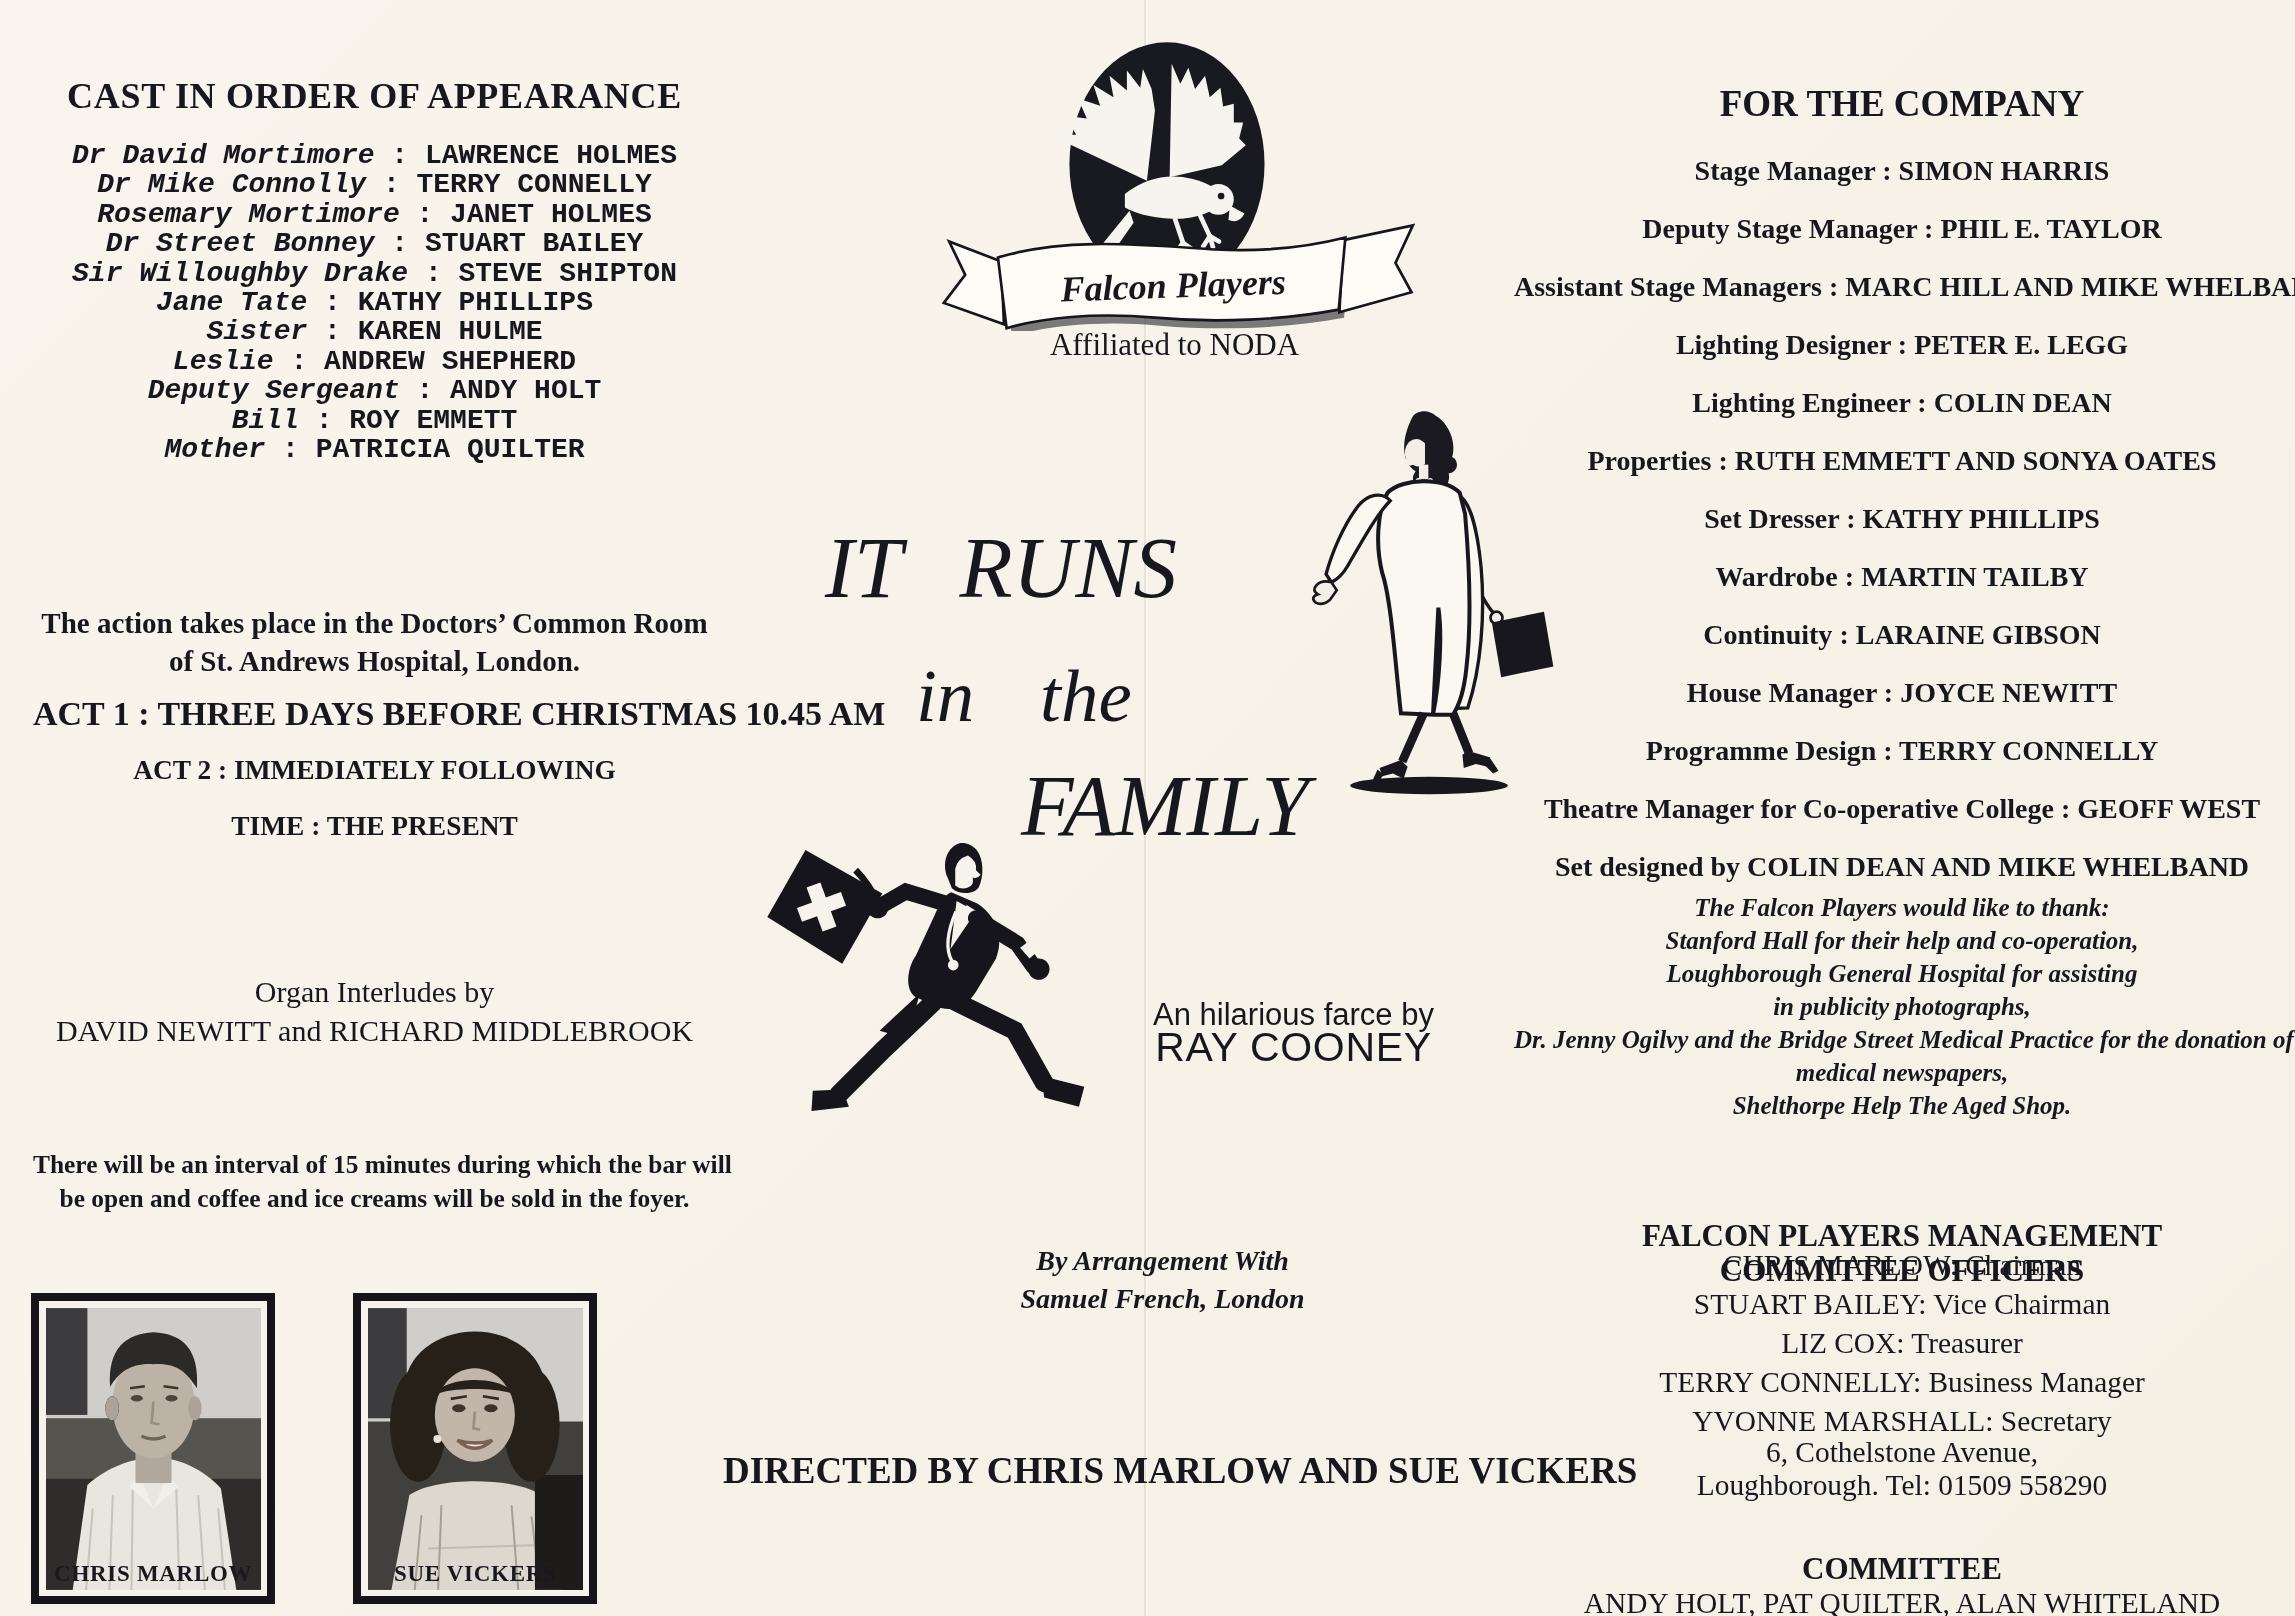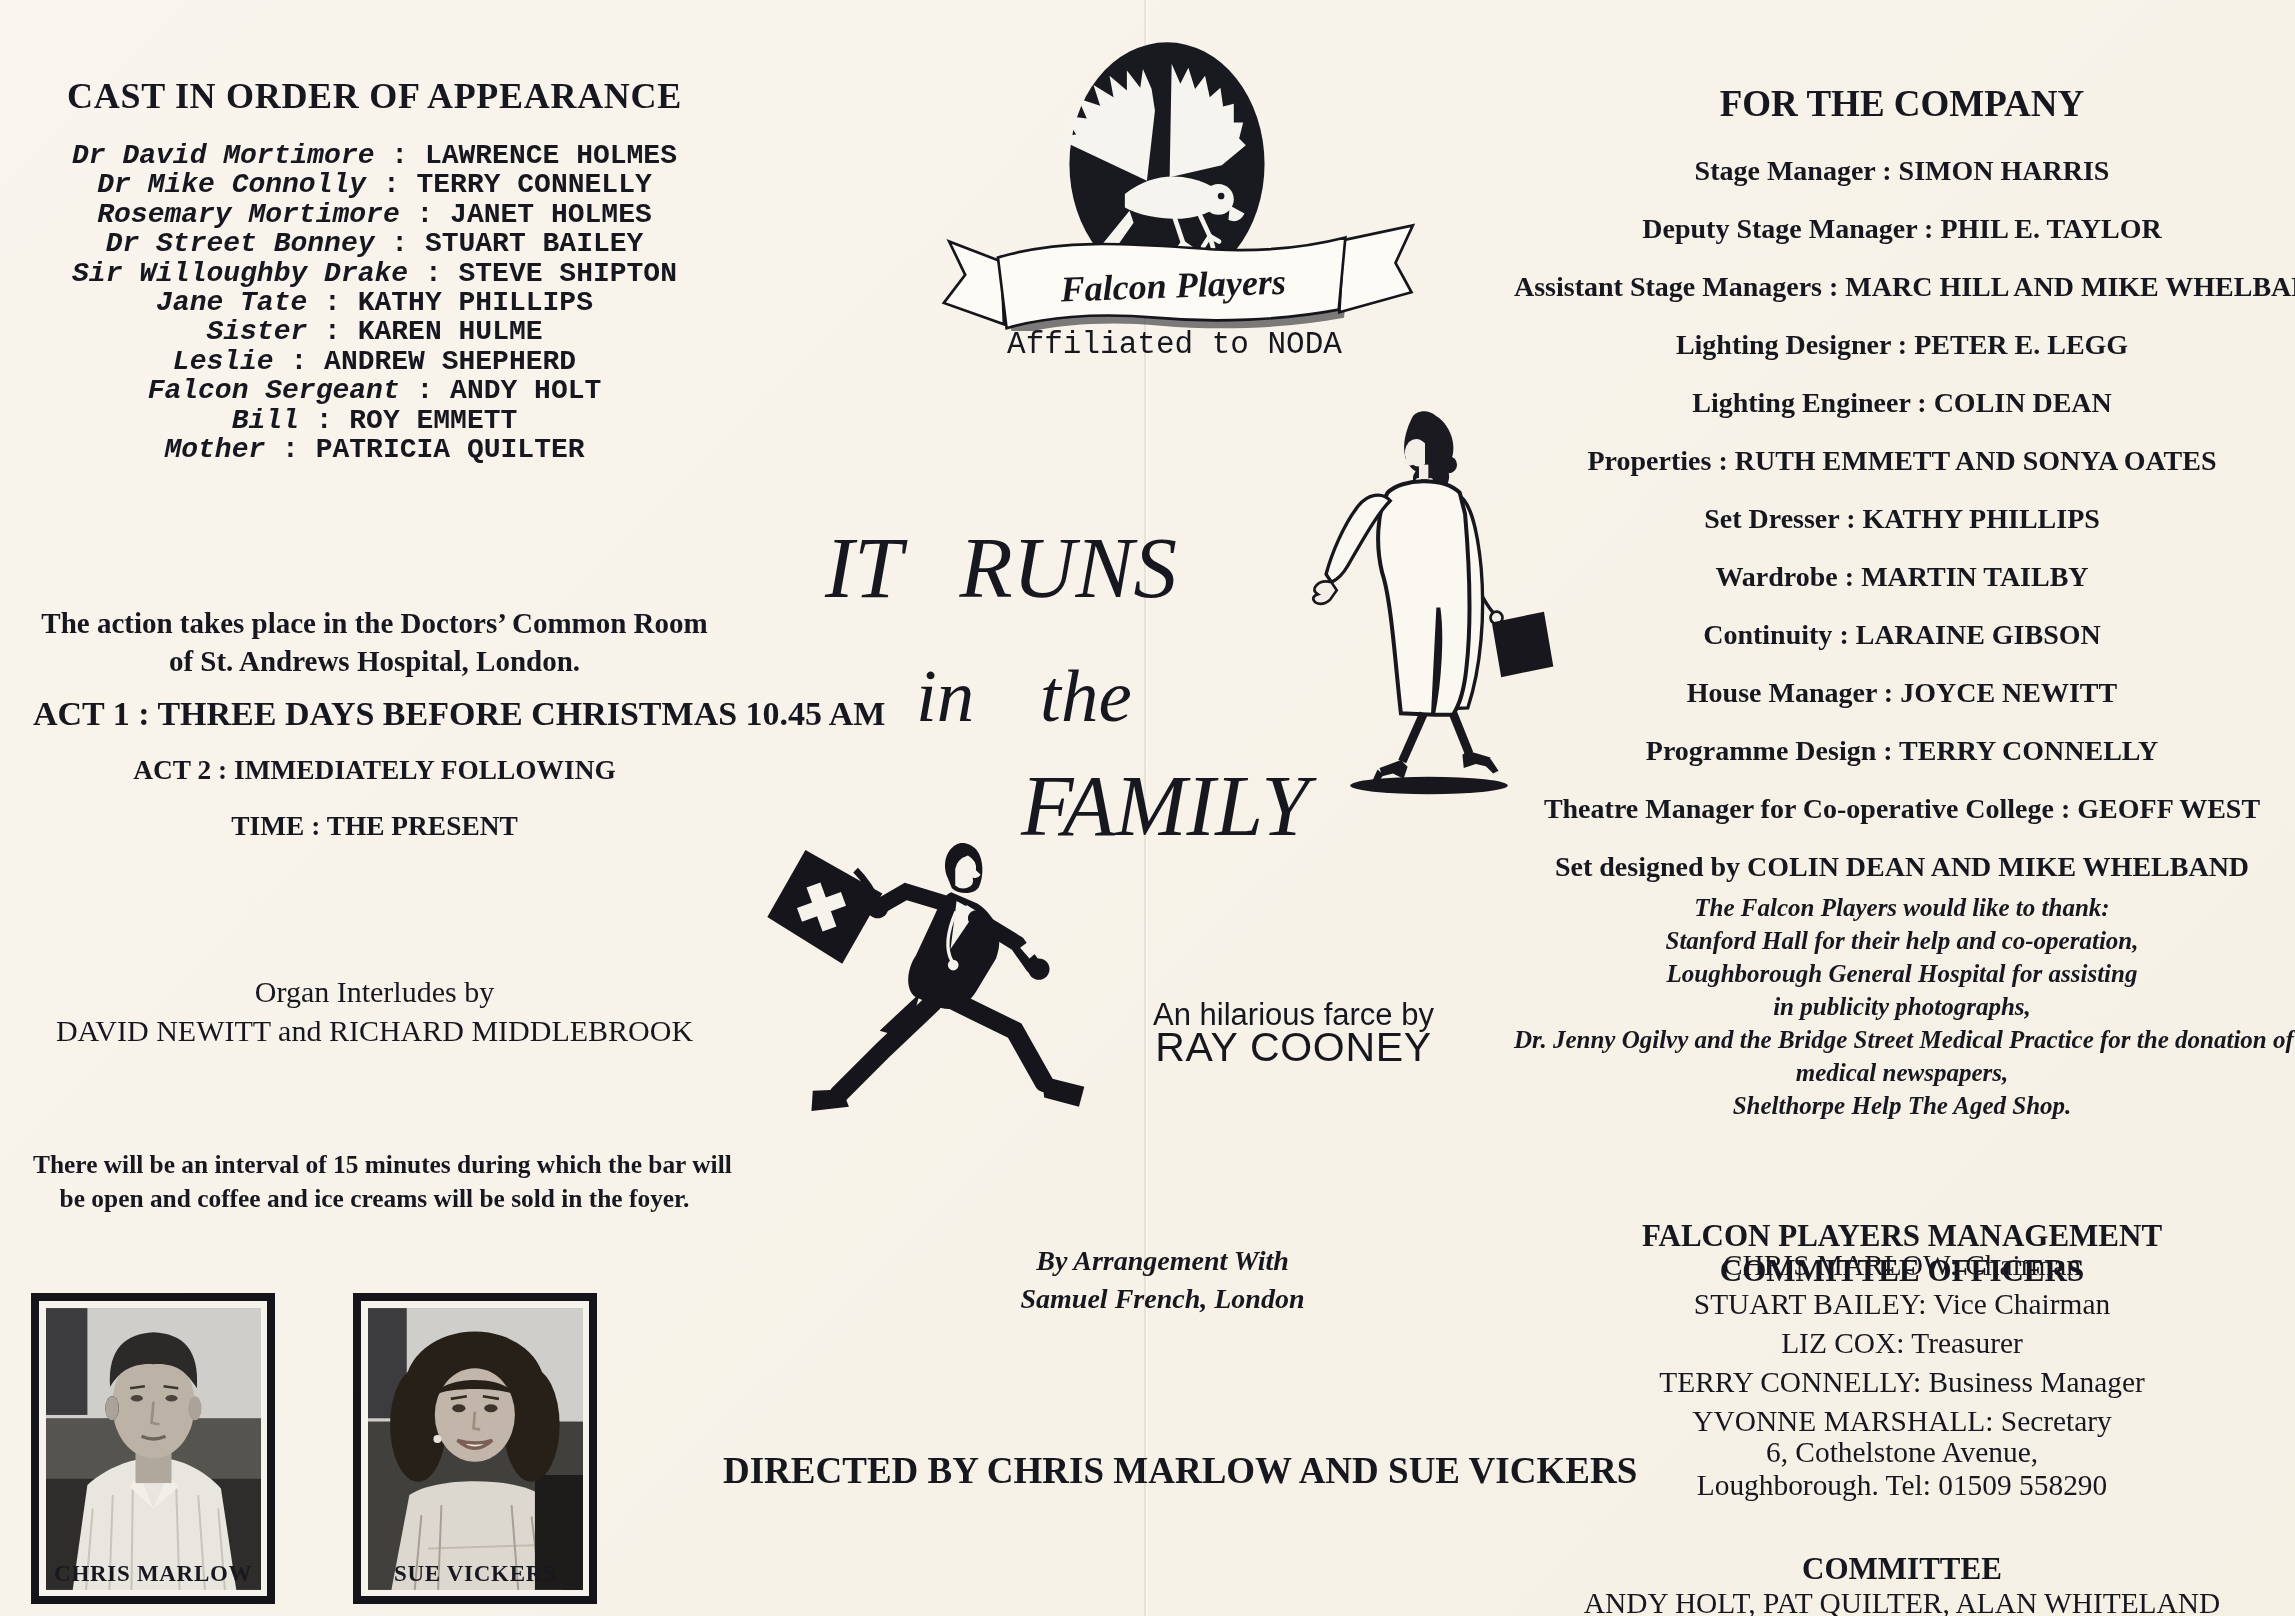--- a/index.html
+++ b/index.html
@@ -35,21 +35,21 @@
 
 <div class="abs serif c" style="left:33px;top:141px;width:683px;">
   <div class="cast-line nw"><span class="b i">Dr David Mortimore</span><span class="sep b"> : </span><span class="b">LAWRENCE HOLMES</span></div>
   <div class="cast-line nw"><span class="b i">Dr Mike Connolly</span><span class="sep b"> : </span><span class="b">TERRY CONNELLY</span></div>
   <div class="cast-line nw"><span class="b i">Rosemary Mortimore</span><span class="sep b"> : </span><span class="b">JANET HOLMES</span></div>
   <div class="cast-line nw"><span class="b i">Dr Street Bonney</span><span class="sep b"> : </span><span class="b">STUART BAILEY</span></div>
   <div class="cast-line nw"><span class="b i">Sir Willoughby Drake</span><span class="sep b"> : </span><span class="b">STEVE SHIPTON</span></div>
   <div class="cast-line nw"><span class="b i">Jane Tate</span><span class="sep b"> : </span><span class="b">KATHY PHILLIPS</span></div>
   <div class="cast-line nw"><span class="b i">Sister</span><span class="sep b"> : </span><span class="b">KAREN HULME</span></div>
   <div class="cast-line nw"><span class="b i">Leslie</span><span class="sep b"> : </span><span class="b">ANDREW SHEPHERD</span></div>
-  <div class="cast-line nw"><span class="b i">Falcon Sergeant</span><span class="sep b"> : </span><span class="b">ANDY HOLT</span></div>
+  <div class="cast-line nw"><span class="b i">Deputy Sergeant</span><span class="sep b"> : </span><span class="b">ANDY HOLT</span></div>
   <div class="cast-line nw"><span class="b i">Bill</span><span class="sep b"> : </span><span class="b">ROY EMMETT</span></div>
   <div class="cast-line nw"><span class="b i">Mother</span><span class="sep b"> : </span><span class="b">PATRICIA QUILTER</span></div>
 </div>
 
 <div class="abs serif b c" style="left:33px;top:604px;width:683px;font-size:29px;line-height:38px;">
   <div>The action takes place in the Doctors’ Common Room</div>
   <div>of St. Andrews Hospital, London.</div>
 </div>
 
 <div class="abs serif b c nw" style="left:33px;top:695px;width:683px;font-size:34px;">ACT 1 : THREE DAYS BEFORE CHRISTMAS 10.45 AM</div>
@@ -158,21 +158,21 @@
   </g>
   <path d="M103,342 C208,310 328,324 428,330 C508,334 568,326 623,312 L613,420 C528,436 428,440 338,432 C248,424 168,432 116,448 Z" fill="#15151b" opacity="0.55"></path>
   <g fill="#fdfbf5" stroke="#15151b" stroke-width="4">
     <path d="M100,336 L22,306 L46,356 L14,398 L104,430 Z"></path>
     <path d="M612,304 L716,282 L690,338 L714,382 L606,412 Z"></path>
     <path d="M95,330 C200,298 320,312 420,318 C500,322 560,314 615,300 L605,408 C520,424 420,428 330,420 C240,412 160,420 108,436 Z"></path>
   </g>
   <text x="358" y="390" font-size="54" font-style="italic" font-weight="bold" fill="#17171d" text-anchor="middle" transform="rotate(-2 358 390)">Falcon Players</text>
 </svg>
 
-<div class="abs serif c" style="left:967px;top:327px;width:415px;font-size:31px;font-family:Liberation Mono, monospace;">Affiliated to NODA</div>
+<div class="abs serif c" style="left:967px;top:327px;width:415px;font-size:31px;">Affiliated to NODA</div>
 
 <div class="abs serif i nw" style="left:825px;top:517px;font-size:87px;word-spacing:37px;">IT  RUNS</div>
 <div class="abs serif i nw" style="left:916px;top:653px;font-size:75px;word-spacing:47px;">in  the</div>
 <div class="abs serif i nw" style="left:1021px;top:756px;font-size:86px;">FAMILY</div>
 
 <svg class="abs" style="left:1302px;top:400px;" width="254" height="402" viewBox="0 0 380 600">
   <ellipse cx="190" cy="576" rx="118" ry="13" fill="#17171d"></ellipse>
   <path d="M165,25 C148,58 148,92 170,106 C158,122 175,138 192,130 C212,142 228,120 216,100 C236,80 226,38 200,23 C190,13 172,14 165,25 Z" fill="#1a1a20"></path>
   <circle cx="219" cy="96" r="13" fill="#1a1a20"></circle>
   <path d="M160,62 Q150,74 156,88 L150,93 Q158,100 166,96 Q176,102 184,95 L184,64 Q172,52 160,62 Z" fill="#f3efe7"></path>

